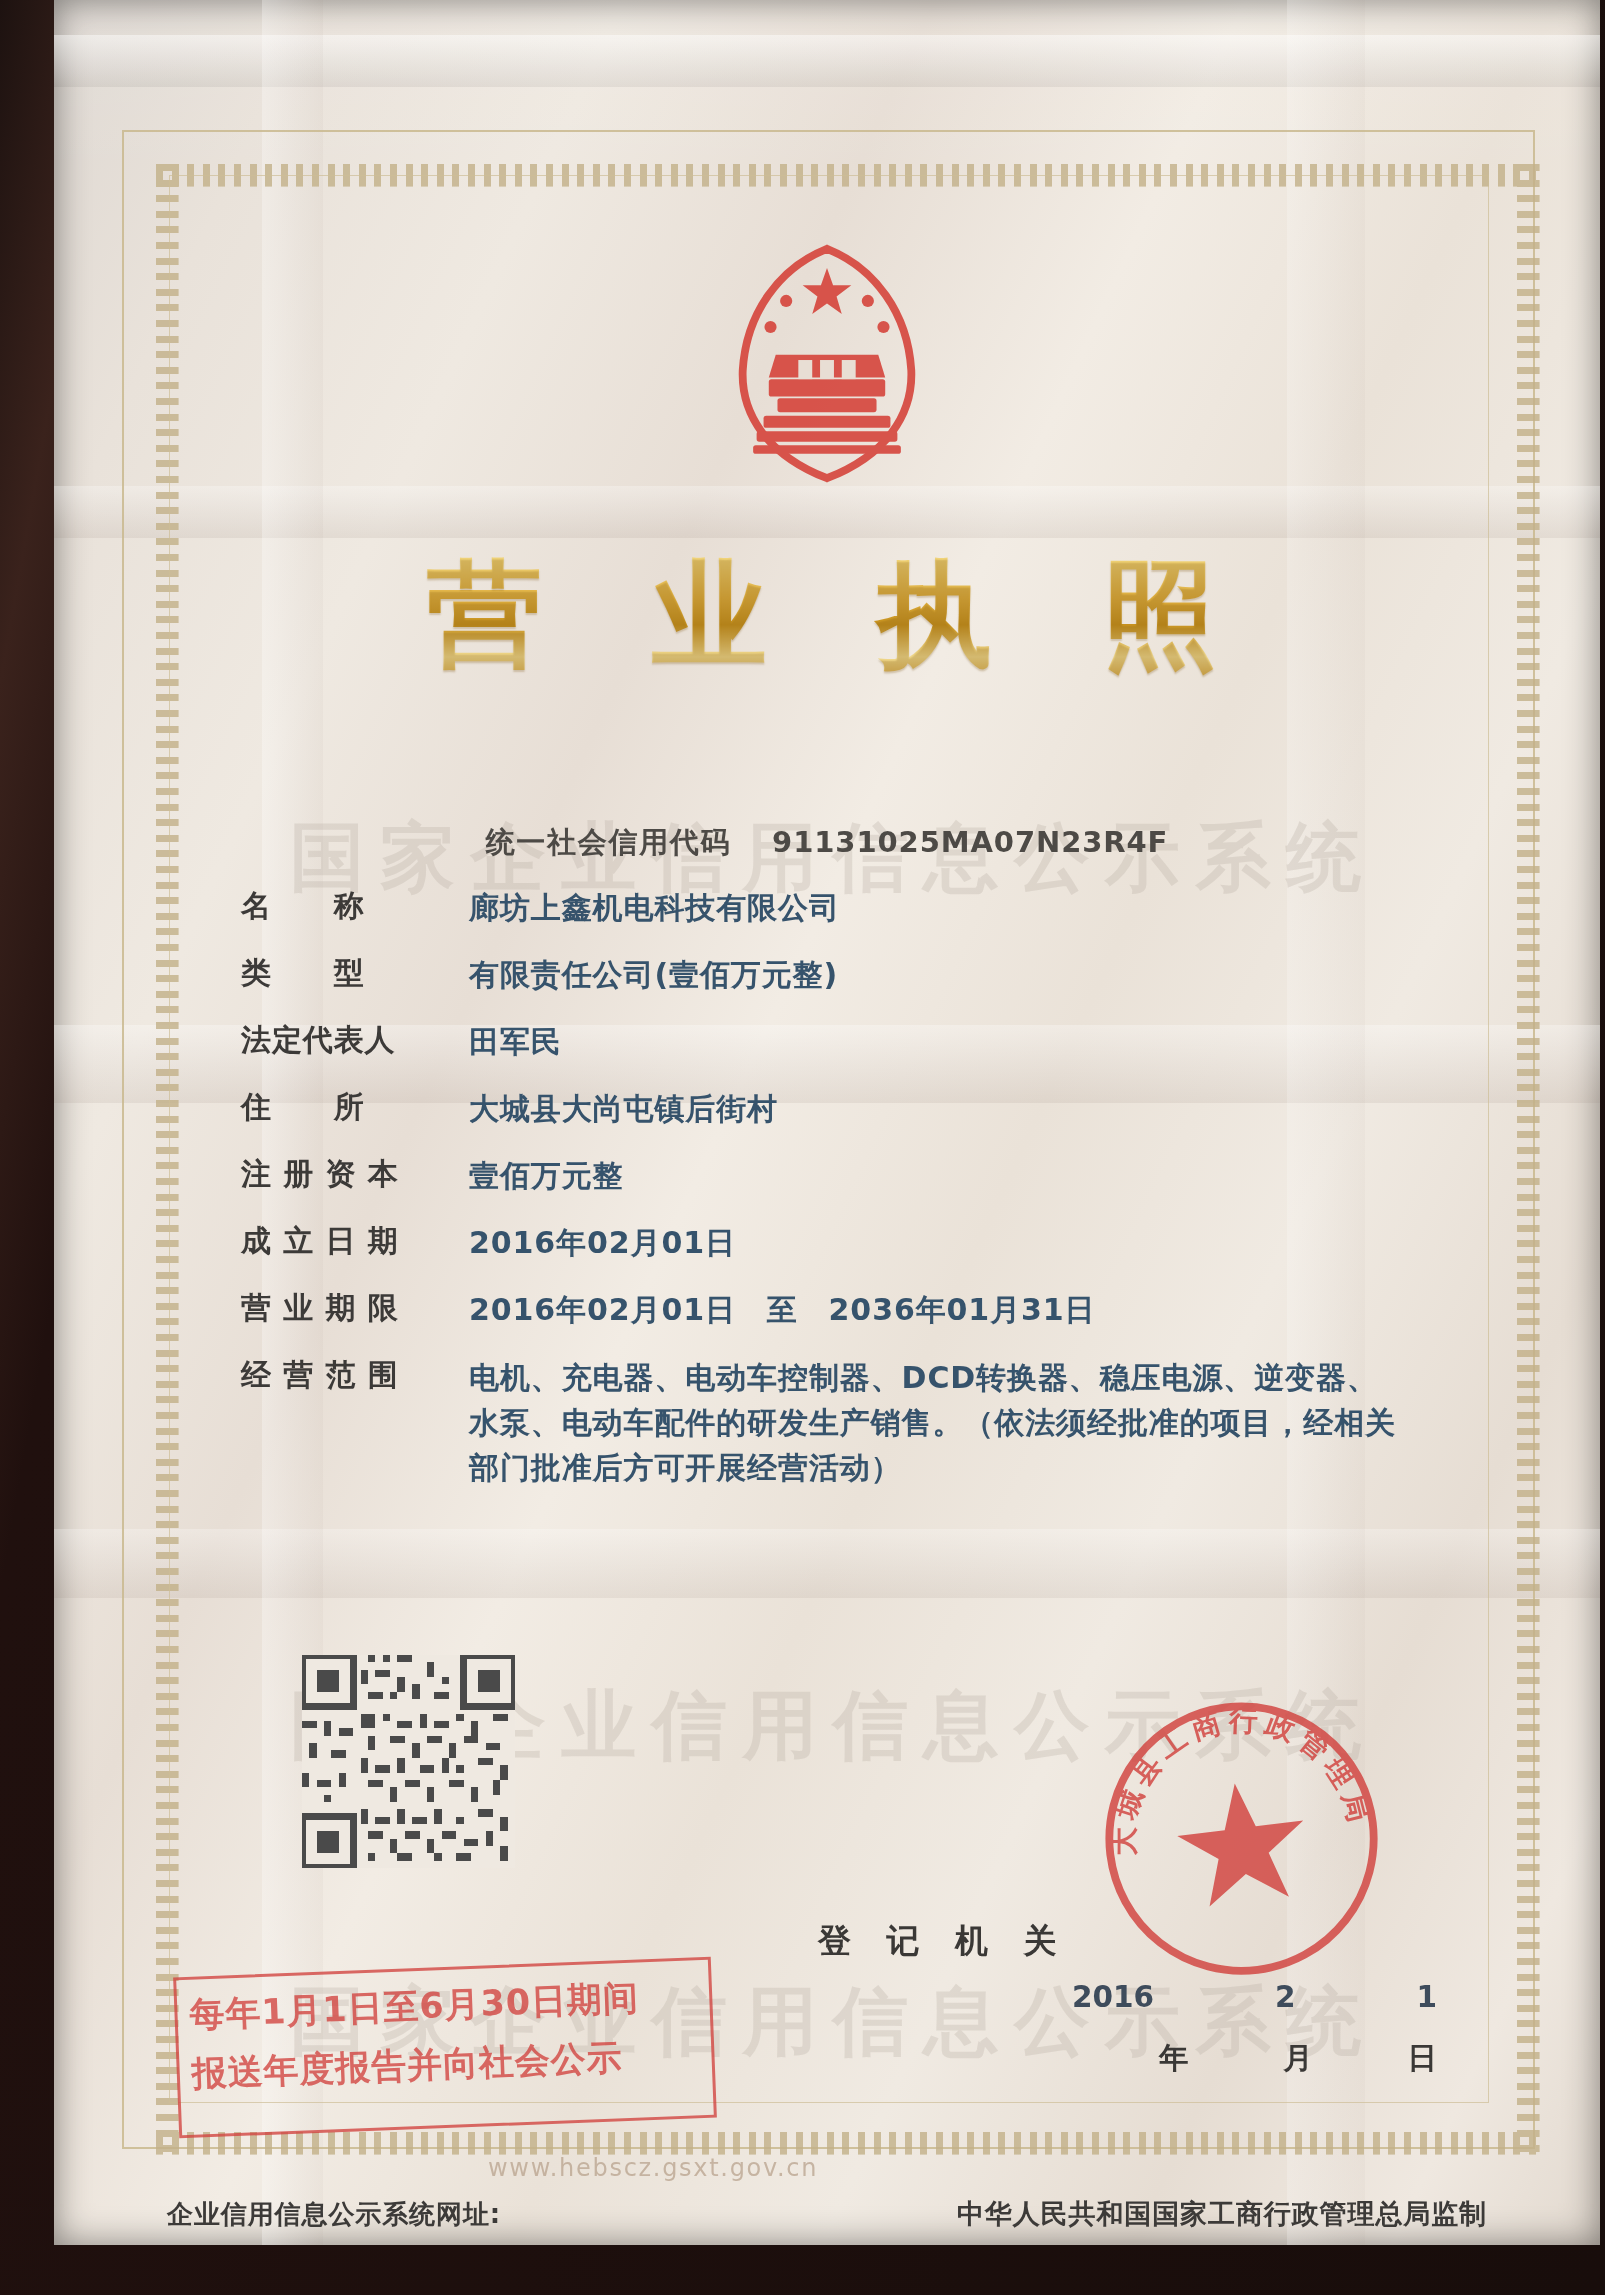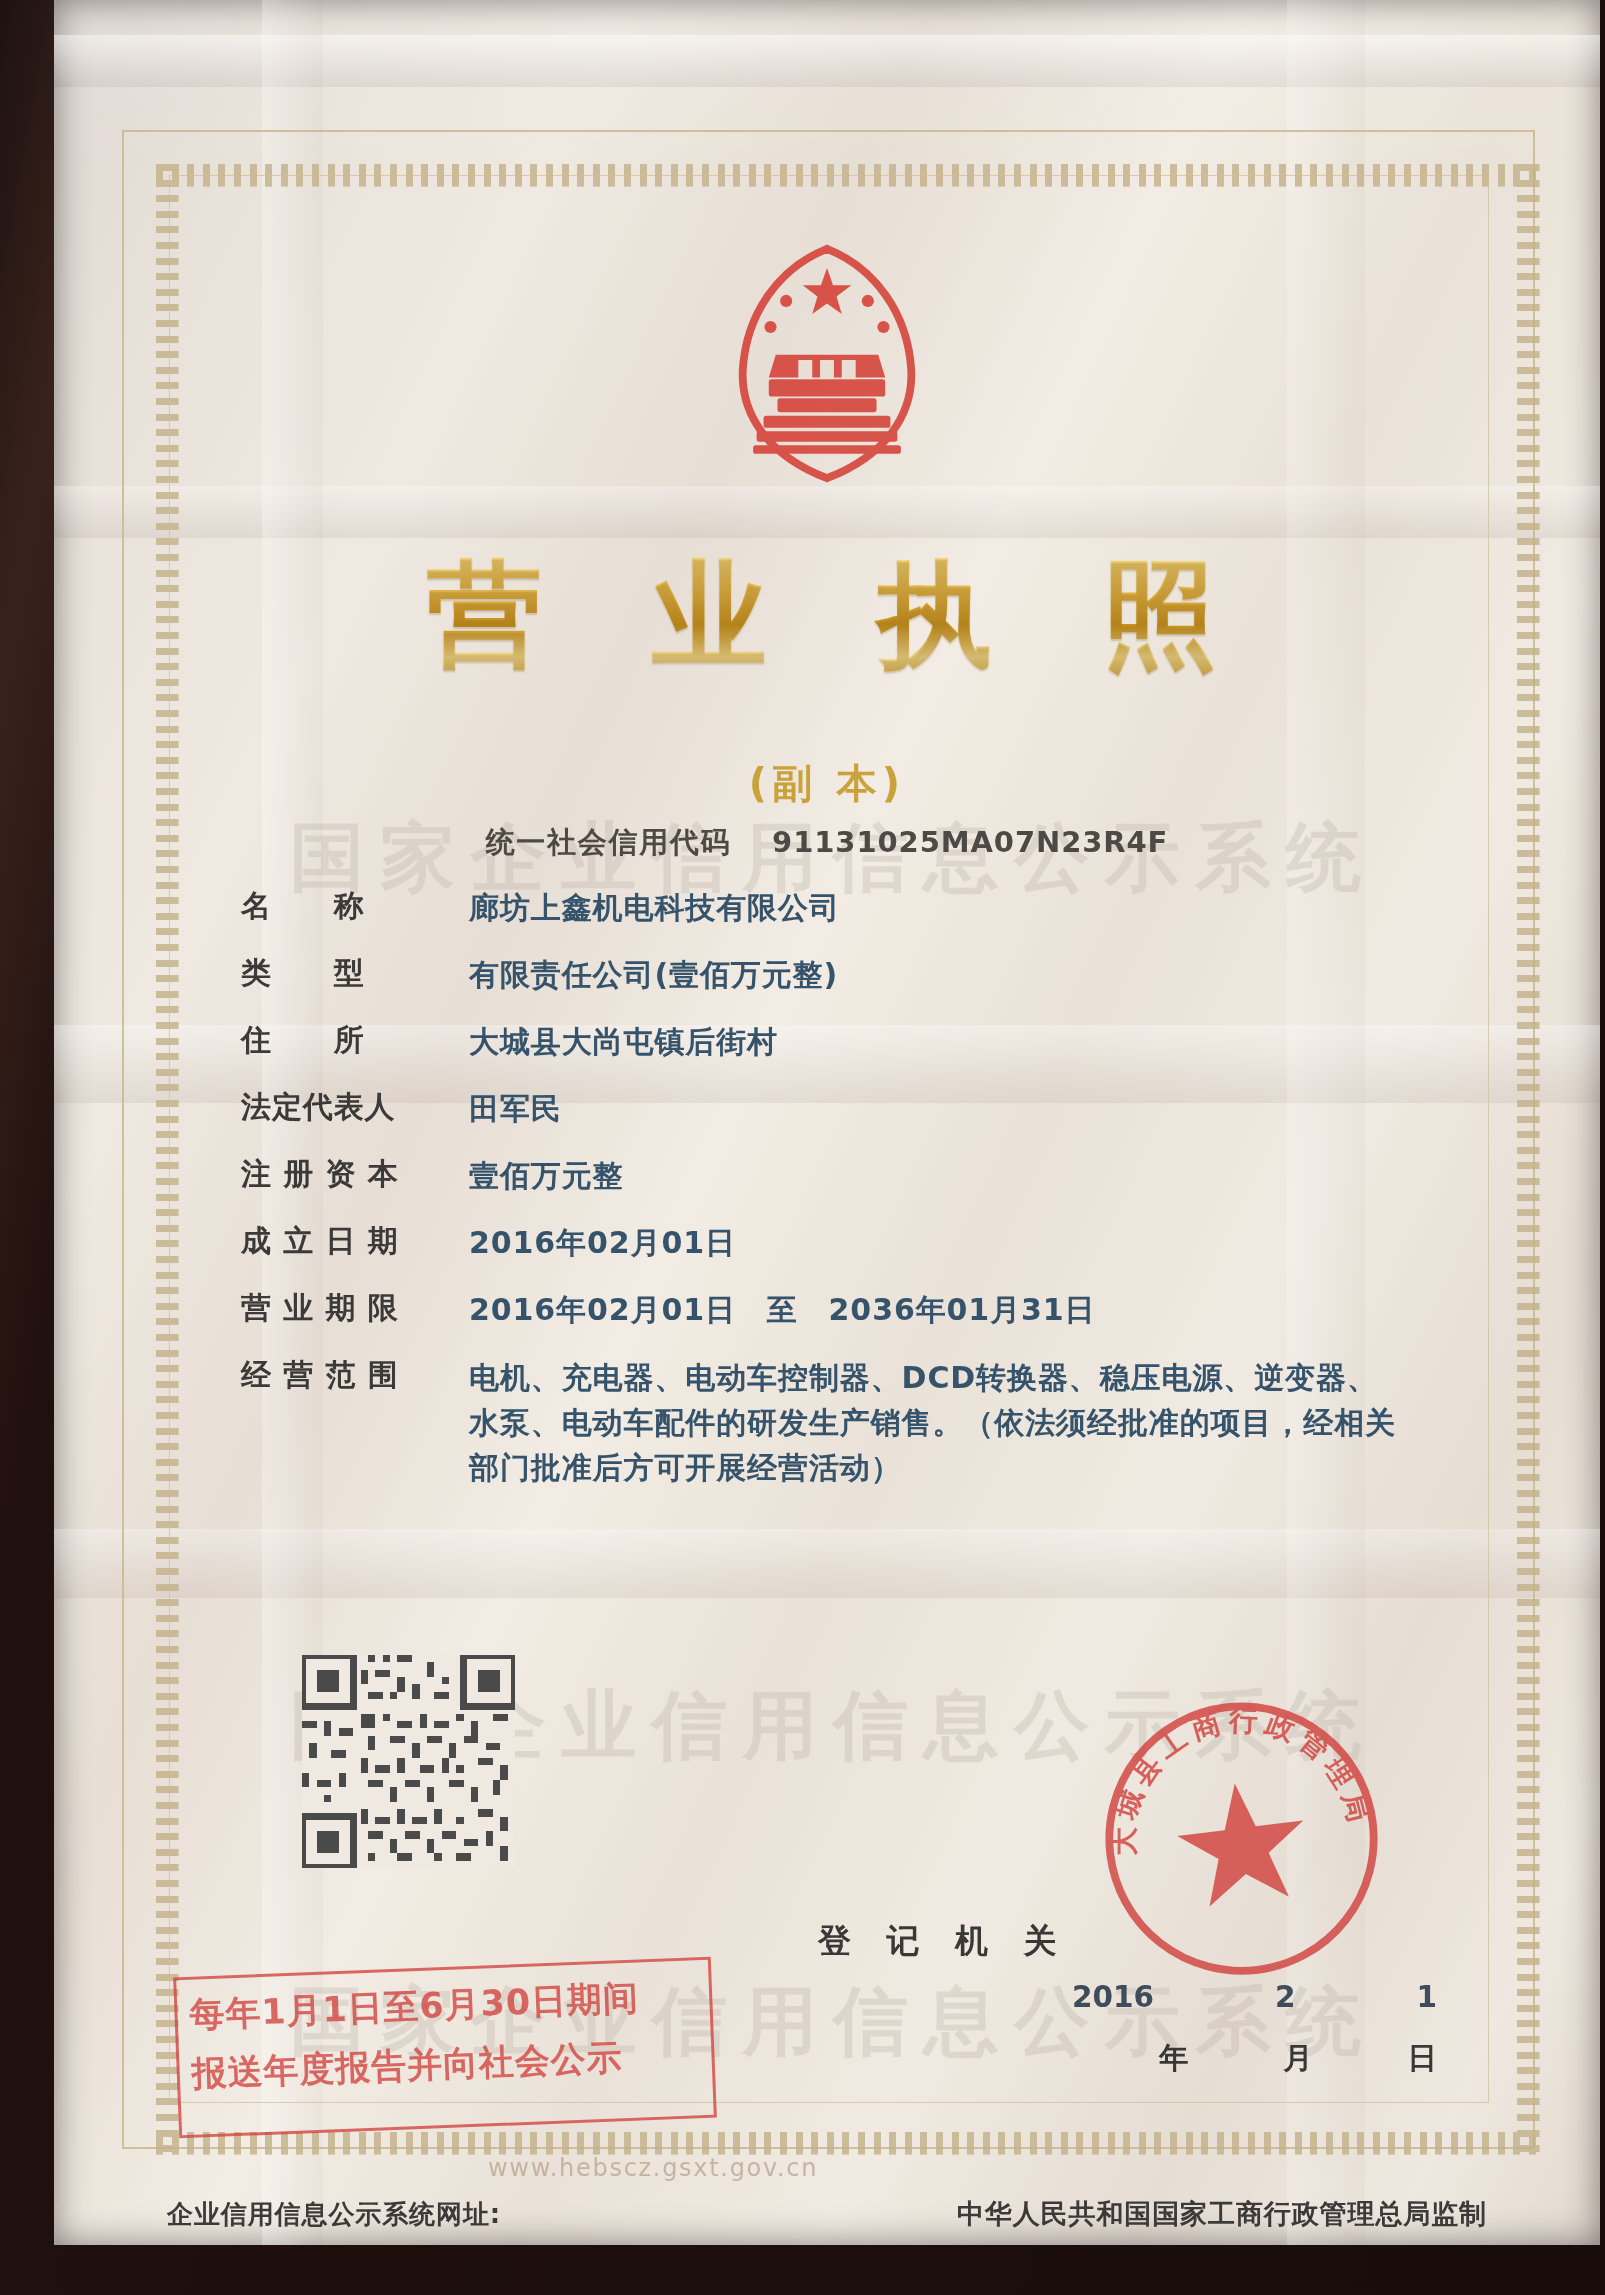--- a/index.html
+++ b/index.html
@@ -197,43 +197,42 @@
           <rect x="112" y="146" width="16" height="22" fill="#e8ded4"></rect>
           <rect x="137" y="146" width="16" height="22" fill="#e8ded4"></rect>
           <rect x="162" y="146" width="16" height="22" fill="#e8ded4"></rect>
           <rect x="64" y="228" width="162" height="12" rx="3"></rect>
           <rect x="60" y="244" width="170" height="10" rx="3"></rect>
         </g>
       </svg>
     </div>
 
     <div class="title"><span>营 业 执 照</span></div>
-    <div class="subtitle">(副 本)</div>
 
     <div class="code-line">
       <span class="lbl">统一社会信用代码</span>
       <span class="val">91131025MA07N23R4F</span>
     </div>
 
     <div class="fields">
       <div class="row">
         <div class="label">名　　称</div>
         <div class="value">廊坊上鑫机电科技有限公司</div>
       </div>
       <div class="row">
         <div class="label">类　　型</div>
         <div class="value">有限责任公司(壹佰万元整)</div>
       </div>
       <div class="row">
+        <div class="label">法定代表人</div>
+        <div class="value">田军民</div>
+      </div>
+      <div class="row">
         <div class="label">住　　所</div>
         <div class="value">大城县大尚屯镇后街村</div>
-      </div>
-      <div class="row">
-        <div class="label">法定代表人</div>
-        <div class="value">田军民</div>
       </div>
       <div class="row">
         <div class="label">注 册 资 本</div>
         <div class="value">壹佰万元整</div>
       </div>
       <div class="row">
         <div class="label">成 立 日 期</div>
         <div class="value">2016年02月01日</div>
       </div>
       <div class="row term">

